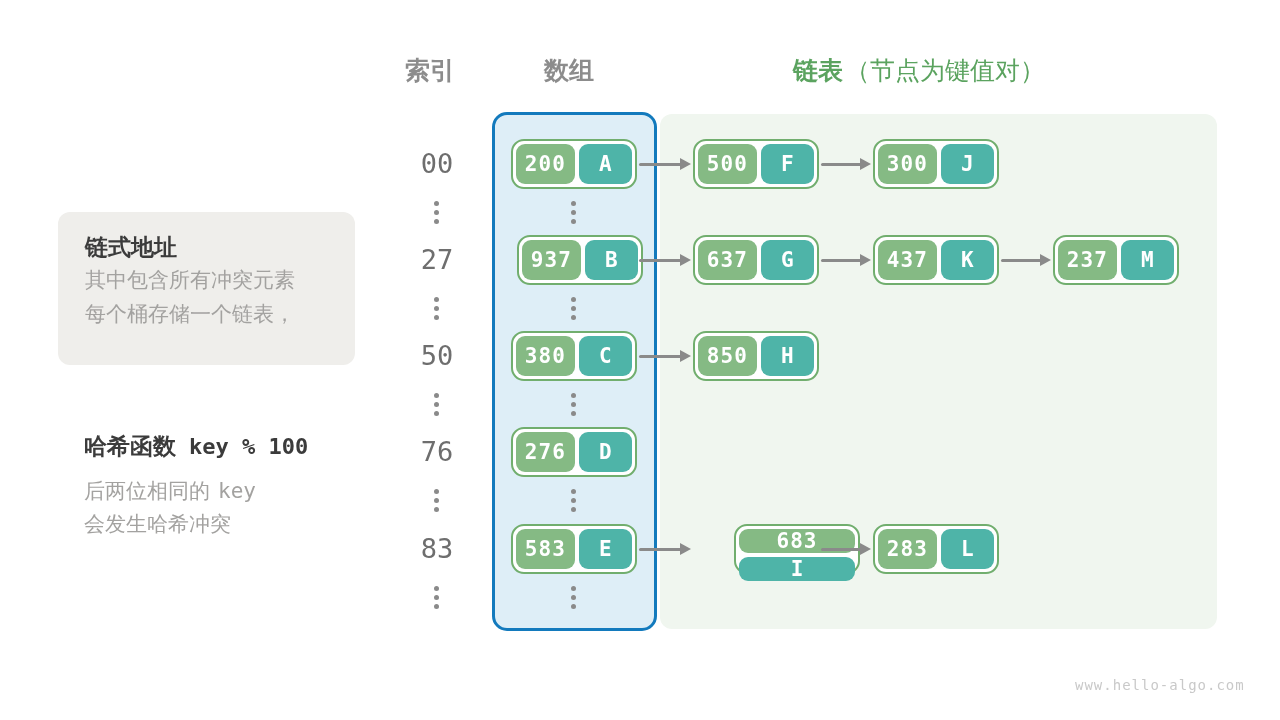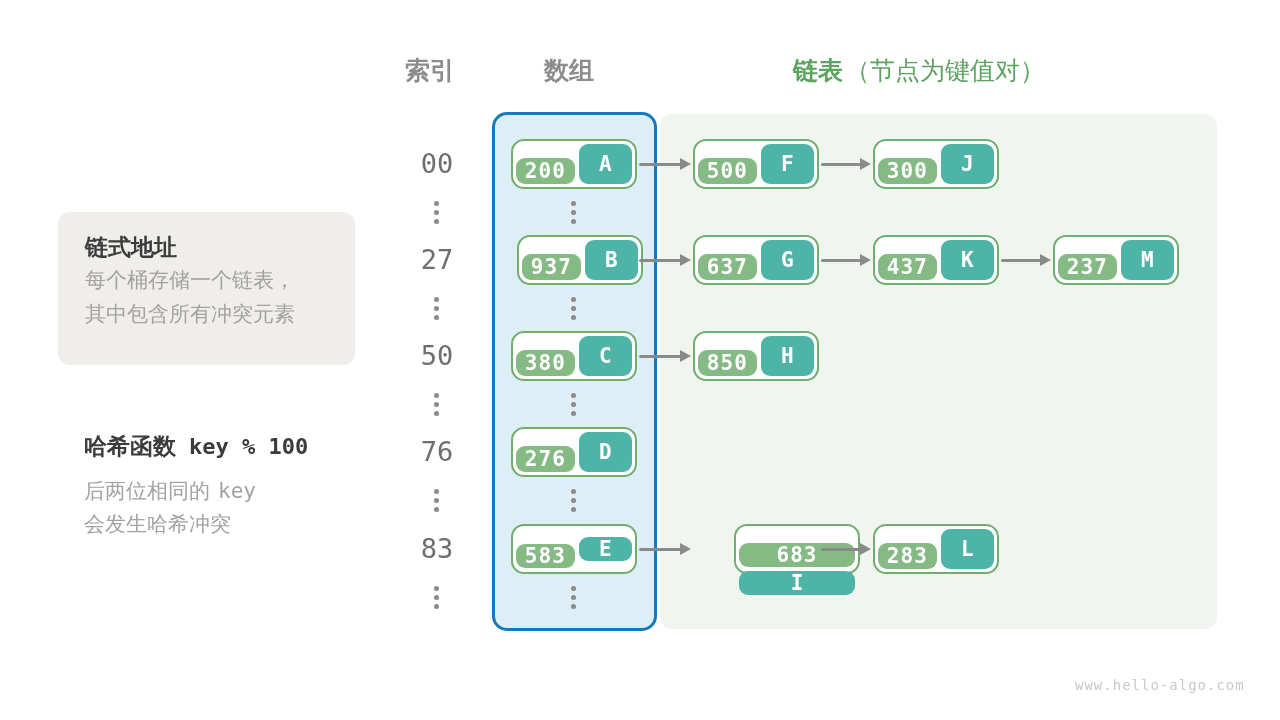--- a/index.html
+++ b/index.html
@@ -45,21 +45,21 @@
   .hash-line .code{font-family:"DejaVu Sans Mono",monospace; margin-left:8px;}
 
   
   .index-label{position:absolute; width:60px; text-align:center; font-size:27px;
     color:var(--index-gray); font-family:"DejaVu Sans Mono",monospace; line-height:32px;}
   .kv-node{position:absolute; width:126px; height:50px; box-sizing:border-box;
     background:#ffffff; border:2px solid var(--node-border); border-radius:13px;
     display:flex; gap:4px; padding:3px;}
   .kv-key,.kv-val{border-radius:9px; color:#ffffff; font-family:"DejaVu Sans Mono",monospace;
     font-size:21px; font-weight:700; display:flex; align-items:center; justify-content:center;}
-  .kv-key{flex:1.1; background:var(--key-green); letter-spacing:1px;margin-top:14px;}
+  .kv-key{flex:1.1; background:var(--key-green); letter-spacing:1px;}
   .kv-val{flex:1; background:var(--value-teal);}
   .arrow{position:absolute; height:12px;}
   .arrow i{display:block;}
   .arrow-line{position:absolute; left:0; right:8px; top:4.5px; height:3px;
     background:var(--arrow-gray); border-radius:2px;}
   .arrow-head{position:absolute; right:0; top:0; width:0; height:0;
     border-left:11px solid var(--arrow-gray);
     border-top:6px solid transparent; border-bottom:6px solid transparent;}
   .vdots{position:absolute; display:flex; flex-direction:column; gap:4px;}
   .vdots i{width:5px; height:5px; border-radius:50%; background:var(--dot-gray);}
@@ -76,22 +76,22 @@
   <div class="hdr hdr-array">数组</div>
   <div class="hdr hdr-list">
     <span>链表</span><span class="list-note">（节点为键值对）</span>
   </div>
 
   <div class="list-region"></div>
   <div class="array-col"></div>
 
   <div class="note-box">
     <div class="note-title">链式地址</div>
+    <div class="note-line">其中包含所有冲突元素</div>
     <div class="note-line">每个桶存储一个链表，</div>
-    <div class="note-line">其中包含所有冲突元素</div>
   </div>
 
   <div class="hash-note">
     <div class="hash-title">
       <span>哈希函数</span><span class="code">key % 100</span>
     </div>
     <div class="hash-line">
       <span>后两位相同的</span><span class="code">key</span>
     </div>
     <div class="hash-line">会发生哈希冲突</div>
@@ -200,21 +200,21 @@
         <i></i>
         <i></i>
         <i></i>
       </div>
       <div class="vdots" style="left: 571px; top: 489px;">
         <i></i>
         <i></i>
         <i></i>
       </div>
       <div class="index-label" style="left: 407px; top: 533px;">83</div>
-      <div class="kv-node" style="left: 511px; top: 524px; align-items: center;">
+      <div class="kv-node" style="left: 511px; top: 524px;">
         <span class="kv-key">583</span>
         <span class="kv-val">E</span>
       </div>
       <div class="arrow" style="left: 639px; width: 52px; top: 543px;">
         <i class="arrow-line"></i>
         <i class="arrow-head"></i>
       </div>
       <div class="kv-node" style="left: 734px; top: 524px; flex-direction: column;">
         <span class="kv-key">683</span>
         <span class="kv-val">I</span>

